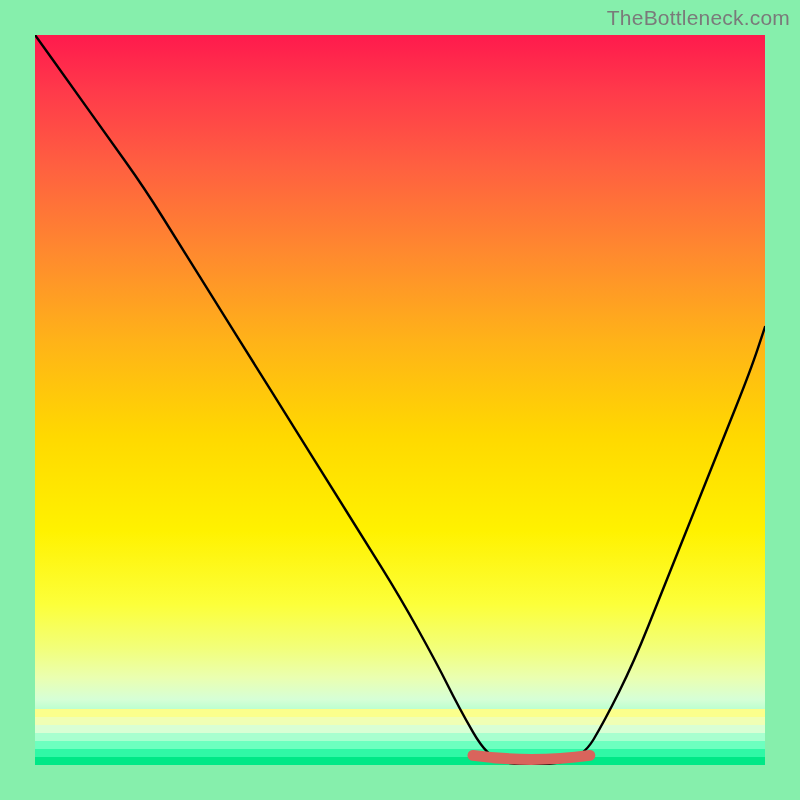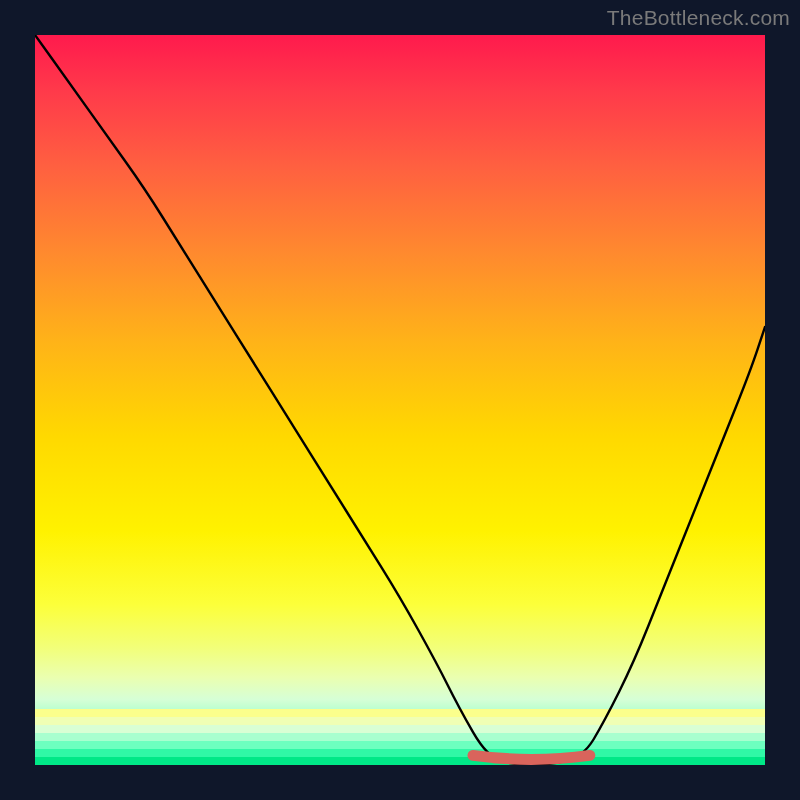--- a/index.html
+++ b/index.html
@@ -10,21 +10,21 @@
     background: #000;
     overflow: hidden;
     font-family: Arial, Helvetica, sans-serif;
   }
   .frame {
     position: absolute;
     left: 0;
     top: 0;
     width: 800px;
     height: 800px;
-    background: #0f172a;
+    background: #86efac;
   }
   .plot {
     position: absolute;
     left: 35px;
     top: 35px;
     width: 730px;
     height: 730px;
     overflow: hidden;
   }
   .gradient {

